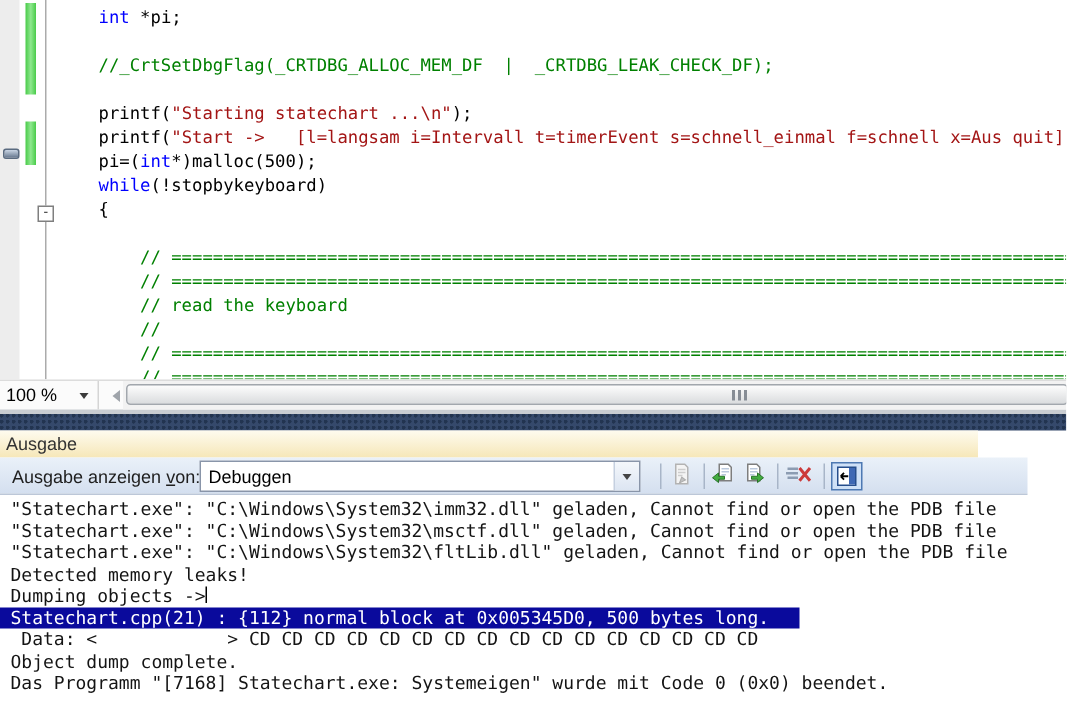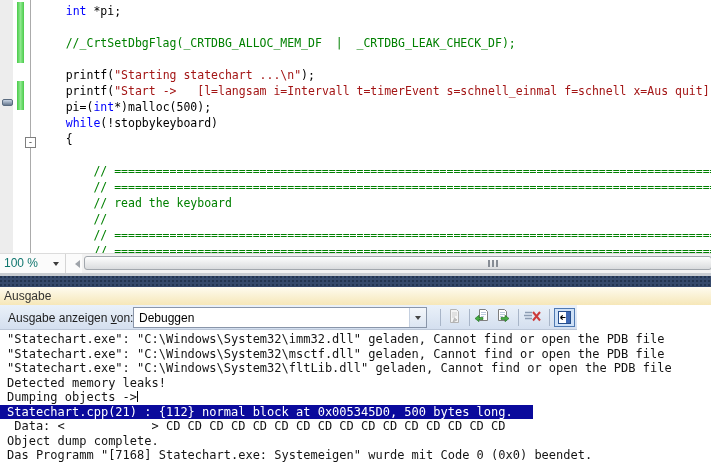--- a/index.html
+++ b/index.html
@@ -22,37 +22,37 @@
   .cl{height:16px;white-space:pre;}
   .kw{color:#0000FF;margin-top:40px;}
   .com{color:#008000;margin-top:22px;}
   .str{color:#A31515;}
   .pl{color:#000;}
 
   
   .hrow{position:absolute;left:0;top:253px;width:711px;height:23px;background:#FBFBFB;
         border-top:1px solid #DCDCDC;border-bottom:3px solid #C9CDD2;}
   .zoomc{position:absolute;left:0;top:0;width:66px;height:19px;border-right:1px solid #D5D5D5;}
-  .zoomc .zl{position:absolute;left:4px;top:2px;font-size:12px;color:#0f766e;}
+  .zoomc .zl{position:absolute;left:4px;top:2px;font-size:12px;color:#000000;}
   .zoomc .za{position:absolute;left:53px;top:8px;width:0;height:0;border:3.5px solid transparent;border-top:4px solid #3B3B3B;}
   .harrow{position:absolute;left:71px;top:6px;width:0;height:0;border:4px solid transparent;border-right:5px solid #9FA4AA;}
   .htrack{position:absolute;left:82px;top:0;width:629px;height:19px;background:#F2F2F2;}
   .hthumb{position:absolute;left:2px;top:2px;right:-1px;height:14px;border:1px solid #A2A7AD;border-radius:3px;
           background:linear-gradient(#FDFDFD,#DADCDE);}
   .grip{position:absolute;left:403px;top:3px;width:11px;height:7px;
         background:repeating-linear-gradient(to right,#878D95 0 2px,transparent 2px 4px);}
 
   
   .splitter{position:absolute;left:0;top:276px;width:711px;height:11px;background-color:#35496B;
             background-image:radial-gradient(circle at 1px 1px,#223450 30%,transparent 36%);background-size:4px 4px;}
 
   
-  .phead{position:absolute;left:0;top:287px;width:711px;height:18px;
+  .phead{position:absolute;left:0;top:287px;width:652px;height:18px;
          background:linear-gradient(#FEFBEF,#F6E7B8);font-size:12px;color:#333;line-height:18px;padding-left:4px;}
-  .ptool{position:absolute;left:0;top:305px;width:577px;height:25px;
+  .ptool{position:absolute;left:0;top:305px;width:685px;height:25px;
          background:linear-gradient(#EAF1F9,#D4DFEF);border-bottom:1px solid #BCC7D8;}
   .plabel{position:absolute;left:8px;top:6px;font-size:12px;color:#1E1E1E;white-space:pre;}
   .plabel u{text-decoration:underline;}
   .combo{position:absolute;left:133px;top:2px;width:294px;height:21px;background:#fff;border:1px solid #8995A9;}
   .combo .cv{position:absolute;left:5px;top:3px;font-size:12px;color:#000;}
   .combo .cbtn{position:absolute;right:0;top:0;width:17px;height:19px;border-left:1px solid #C5D0E0;
                background:linear-gradient(#F4F7FB,#DCE5F2);}
   .combo .cbtn::after{content:"";position:absolute;left:5px;top:8px;border:3.5px solid transparent;border-top:4px solid #444;}
   .tsep{position:absolute;top:4px;width:1px;height:17px;background:#A8B5C8;}
   .tbtn{position:absolute;top:3px;width:18px;height:18px;}

